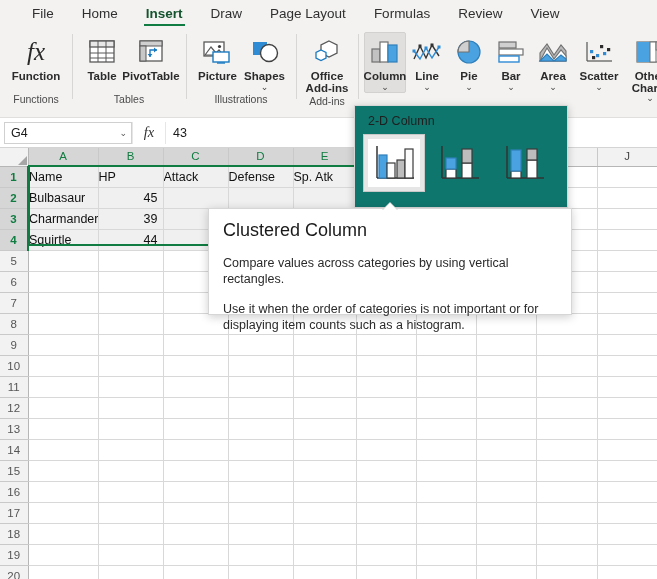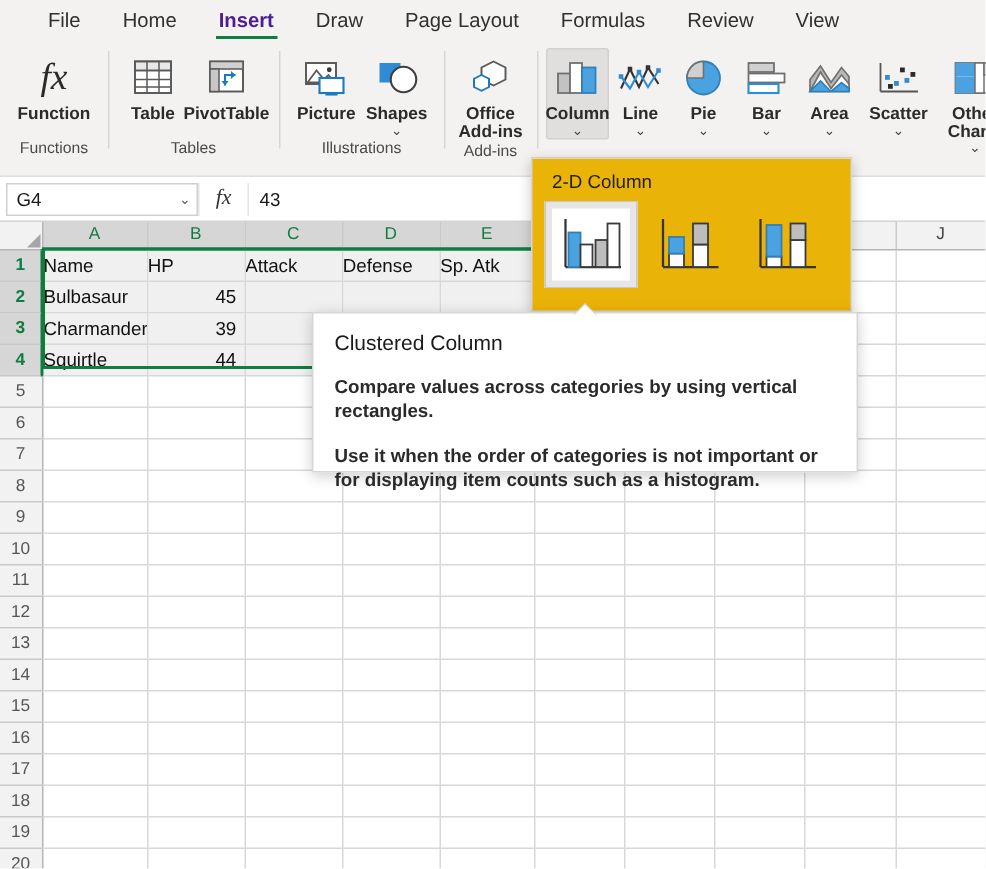--- a/index.html
+++ b/index.html
@@ -26,21 +26,21 @@
     font-size: 13.5px;
     color: #303030;
     padding: 0 14px;
     height: 28px;
     line-height: 27px;
     position: relative;
     cursor: default;
     white-space: nowrap;
   }
   .tab.active {
-    color: #4c1d95;
+    color: #14532d;
     font-weight: bold;
   }
   .tab.active::after {
     content: "";
     position: absolute;
     left: 12px; right: 12px;
     bottom: 2px;
     height: 2.5px;
     background: #107c41;
   }
@@ -253,21 +253,21 @@
     box-sizing: border-box;
   }
 
   
   #chart-gallery {
     position: absolute;
     left: 354px;
     top: 105px;
     width: 214px;
     height: 103px;
-    background: #eab308;
+    background: #0f766e;
     border: 1px solid #d6d6d6;
     box-shadow: 0 2px 8px rgba(0,0,0,0.22);
     z-index: 40;
   }
   #gallery-title {
     font-size: 12.5px;
     color: #1f1f1f;
     padding: 8px 0 0 13px;
   }
   #gallery-items {
@@ -309,30 +309,29 @@
     top: 208px;
     width: 364px;
     height: 107px;
     background: #ffffff;
     border: 1px solid #d6d6d6;
     box-shadow: 0 2px 9px rgba(0,0,0,0.20);
     z-index: 45;
     padding: 11px 14px 0 14px;
   }
   #tooltip .tip-title {
-    font-size: 14px;
+    font-size: 18px;
     color: #1a1a1a;
     margin-bottom: 14px;
   }
   #tooltip .tip-p {
     font-size: 12.5px;
     color: #2a2a2a;
     line-height: 16px;
     margin-bottom: 14px;
-    font-weight: bold;
   }
   #tooltip .tip-p.last { margin-bottom: 0; }
 </style>
 </head>
 <body>
 
 <div id="ribbon-tabs">
   <div class="tab">File</div>
   <div class="tab">Home</div>
   <div class="tab active">Insert</div>

